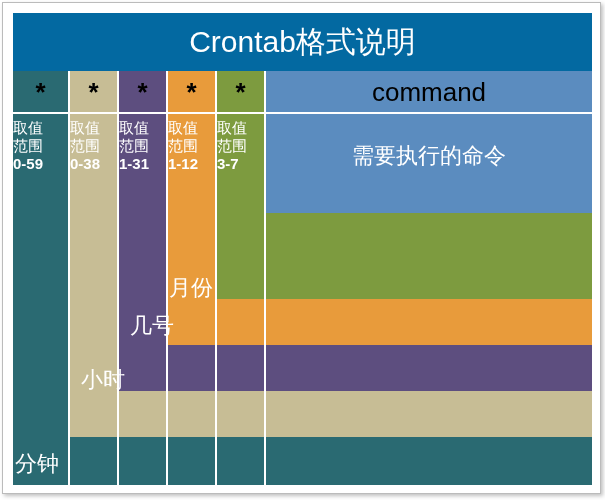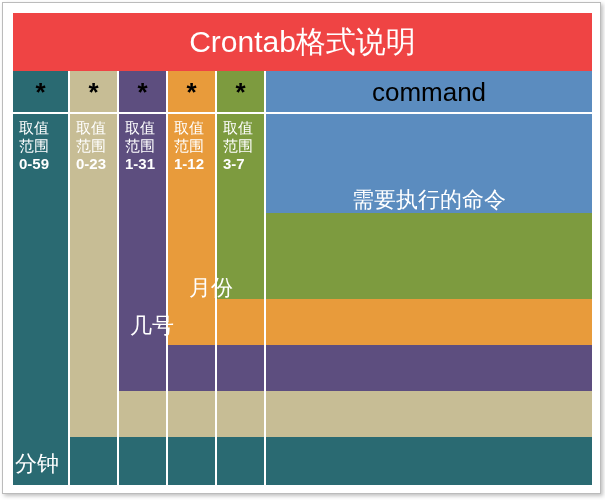--- a/index.html
+++ b/index.html
@@ -24,21 +24,21 @@
     left: 10px; top: 10px;
     width: 579px; height: 472px;
   }
   .layer {
     position: absolute;
     top: 0;
   }
   .title-bar {
     position: absolute;
     left: 0; top: 0; width: 579px; height: 58px;
-    background: #ef4444;
+    background: #0369a1;
     color: #fff;
     font-size: 30px;
     text-align: center;
     line-height: 58px;
     z-index: 20;
   }
   .star {
     position: absolute;
     top: 58px;
     height: 42px;
@@ -49,21 +49,21 @@
     color: #000;
     z-index: 30;
   }
   .range {
     position: absolute;
     top: 106px;
     font-size: 15px;
     color: #fff;
     line-height: 18px;
     z-index: 30;
-    padding-left: 6px;
+    padding-left: 0;
   }
   .range .rline { display: block; }
   .range .rval { font-weight: bold; }
   .flabel {
     position: absolute;
     font-size: 22px;
     color: #fff;
     z-index: 30;
   }
   .hsep {
@@ -128,38 +128,39 @@
     <div class="cmd-head" style="left:253px; width:326px;">command</div>
 
     <div class="range" style="left:0;   width:55px;">
       <span class="rline">取值</span>
       <span class="rline">范围</span>
       <span class="rline rval">0-59</span>
     </div>
     <div class="range" style="left:57px; width:47px;">
       <span class="rline">取值</span>
       <span class="rline">范围</span>
-      <span class="rline rval">0-23</span>
+      <span class="rline rval">0-38</span>
     </div>
     <div class="range" style="left:106px;width:47px;">
       <span class="rline">取值</span>
       <span class="rline">范围</span>
       <span class="rline rval">1-31</span>
     </div>
     <div class="range" style="left:155px;width:47px;">
       <span class="rline">取值</span>
       <span class="rline">范围</span>
       <span class="rline rval">1-12</span>
     </div>
     <div class="range" style="left:204px;width:47px;">
       <span class="rline">取值</span>
       <span class="rline">范围</span>
       <span class="rline rval">3-7</span>
     </div>
 
-    <div class="cmd-desc" style="left:253px; width:326px; top:128px;margin-top:44px;">需要执行的命令</div>
+    <div class="cmd-desc" style="left:253px; width:326px; top:128px;">需要执行的命令</div>
 
-    <div class="flabel" style="left:176px; top:260px;">月份</div>
+    <div class="flabel" style="left:156px; top:260px;">月份</div>
     <div class="flabel" style="left:117px; top:298px;text-align:center;">几号</div>
+    <div class="flabel" style="left:68px;  top:352px;">小时</div>
     <div class="flabel" style="left:2px;   top:436px;">分钟</div>
 
   </div>
 </div>
 
 </body></html>

